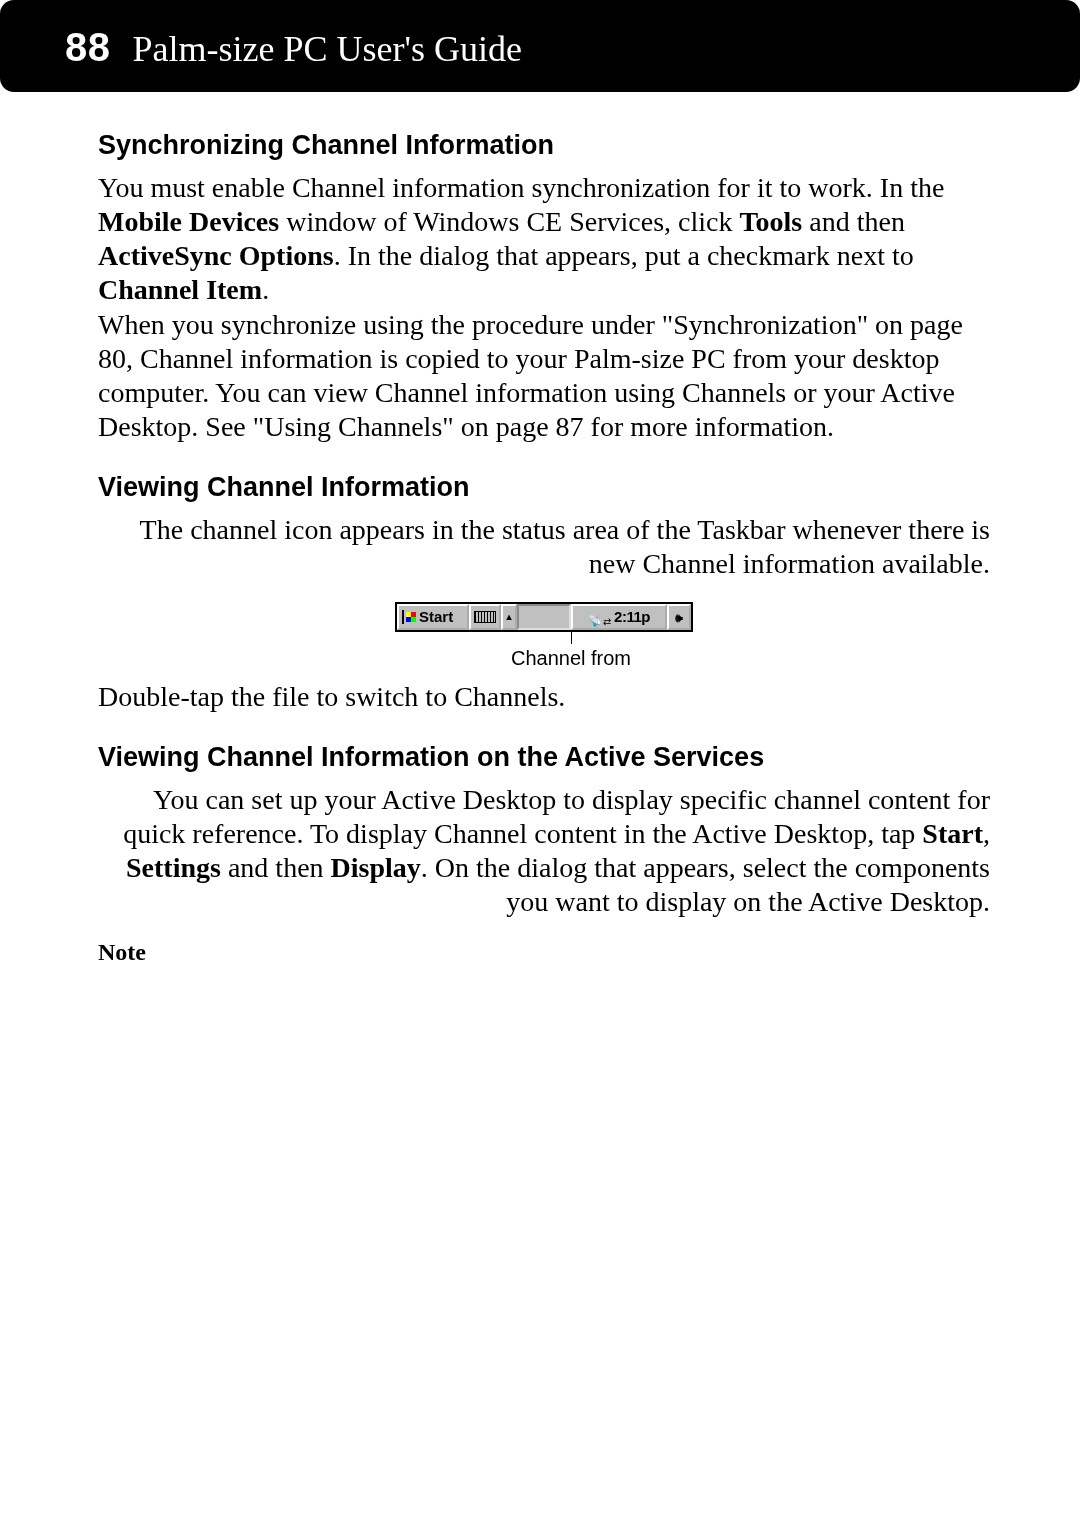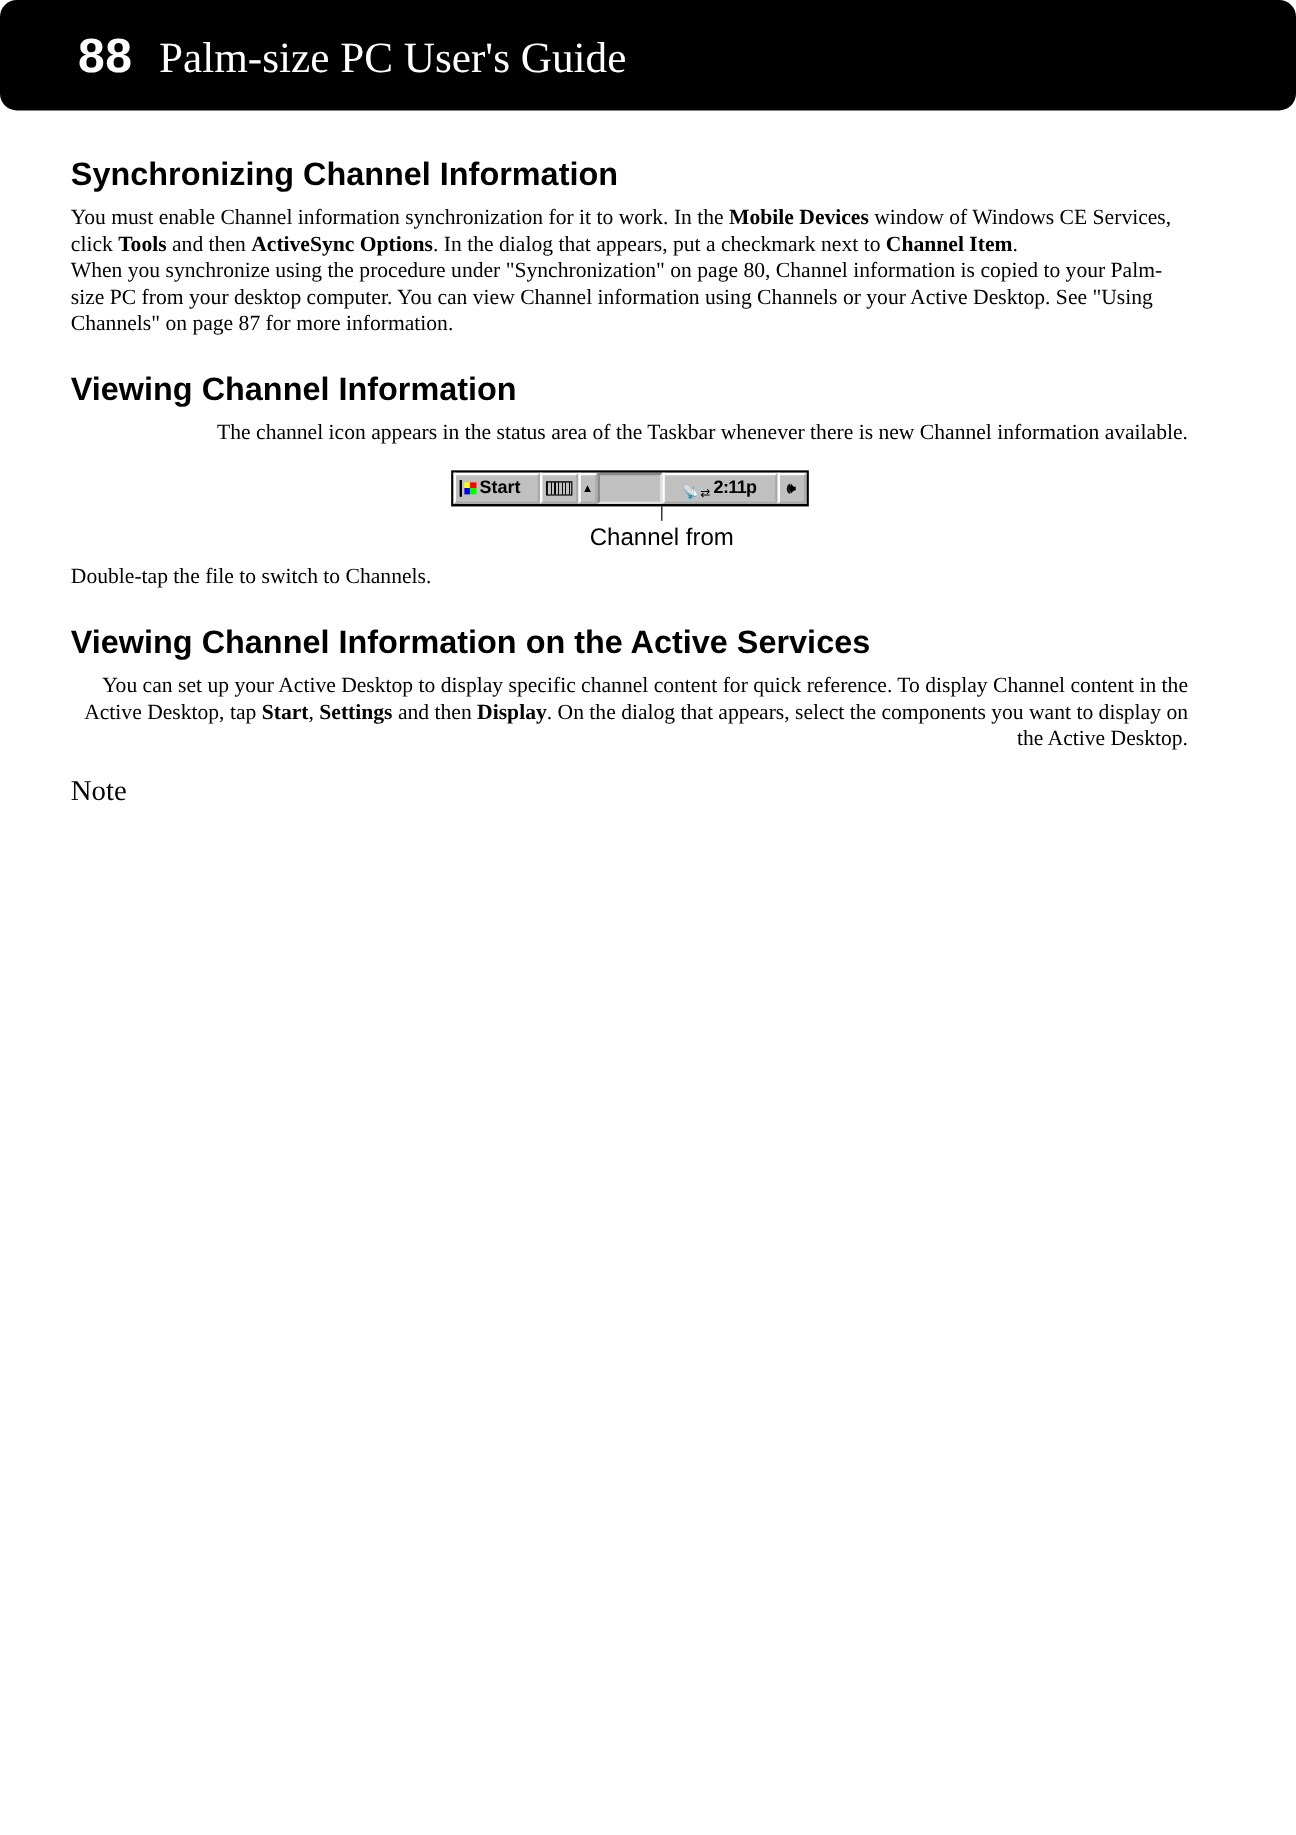--- a/index.html
+++ b/index.html
@@ -30,30 +30,30 @@
     margin-right: 22px;
     letter-spacing: 0.5px;
   }
   .book-title {
     font-family: Liberation Serif, serif;
     font-weight: 200;
     font-size: 36px;
     letter-spacing: 0px;
   }
   .content {
-    padding: 38px 90px 0 59px;
+    padding: 38px 90px 0 98px;
   }
   h2.section {
     font-family: Arial, Helvetica, sans-serif;
     font-weight: 700;
     font-size: 27px;
     margin: 0 0 10px 0;
   }
   p.body {
-    font-size: 18px;
+    font-size: 28px;
     line-height: 1.22;
     margin: 0 0 28px 0;
   }
   p.body.tight {
     margin-bottom: 20px;
     text-align: right;
   }
   .bold { font-weight: 700; }
 
   
@@ -121,21 +121,21 @@
   }
   .caption {
     font-family: Arial, Helvetica, sans-serif;
     font-size: 20px;
     margin-top: 3px;
     position: relative;
     left: 27px;
   }
 
   .note-label {
-    font-weight: 400;
+    font-weight: 700;
     font-size: 24px;
     margin: 8px 0 0 0;
   }
   .sp-top { margin-top: 30px; }
 </style>
 </head>
 <body>
 
 <div class="page">
 

